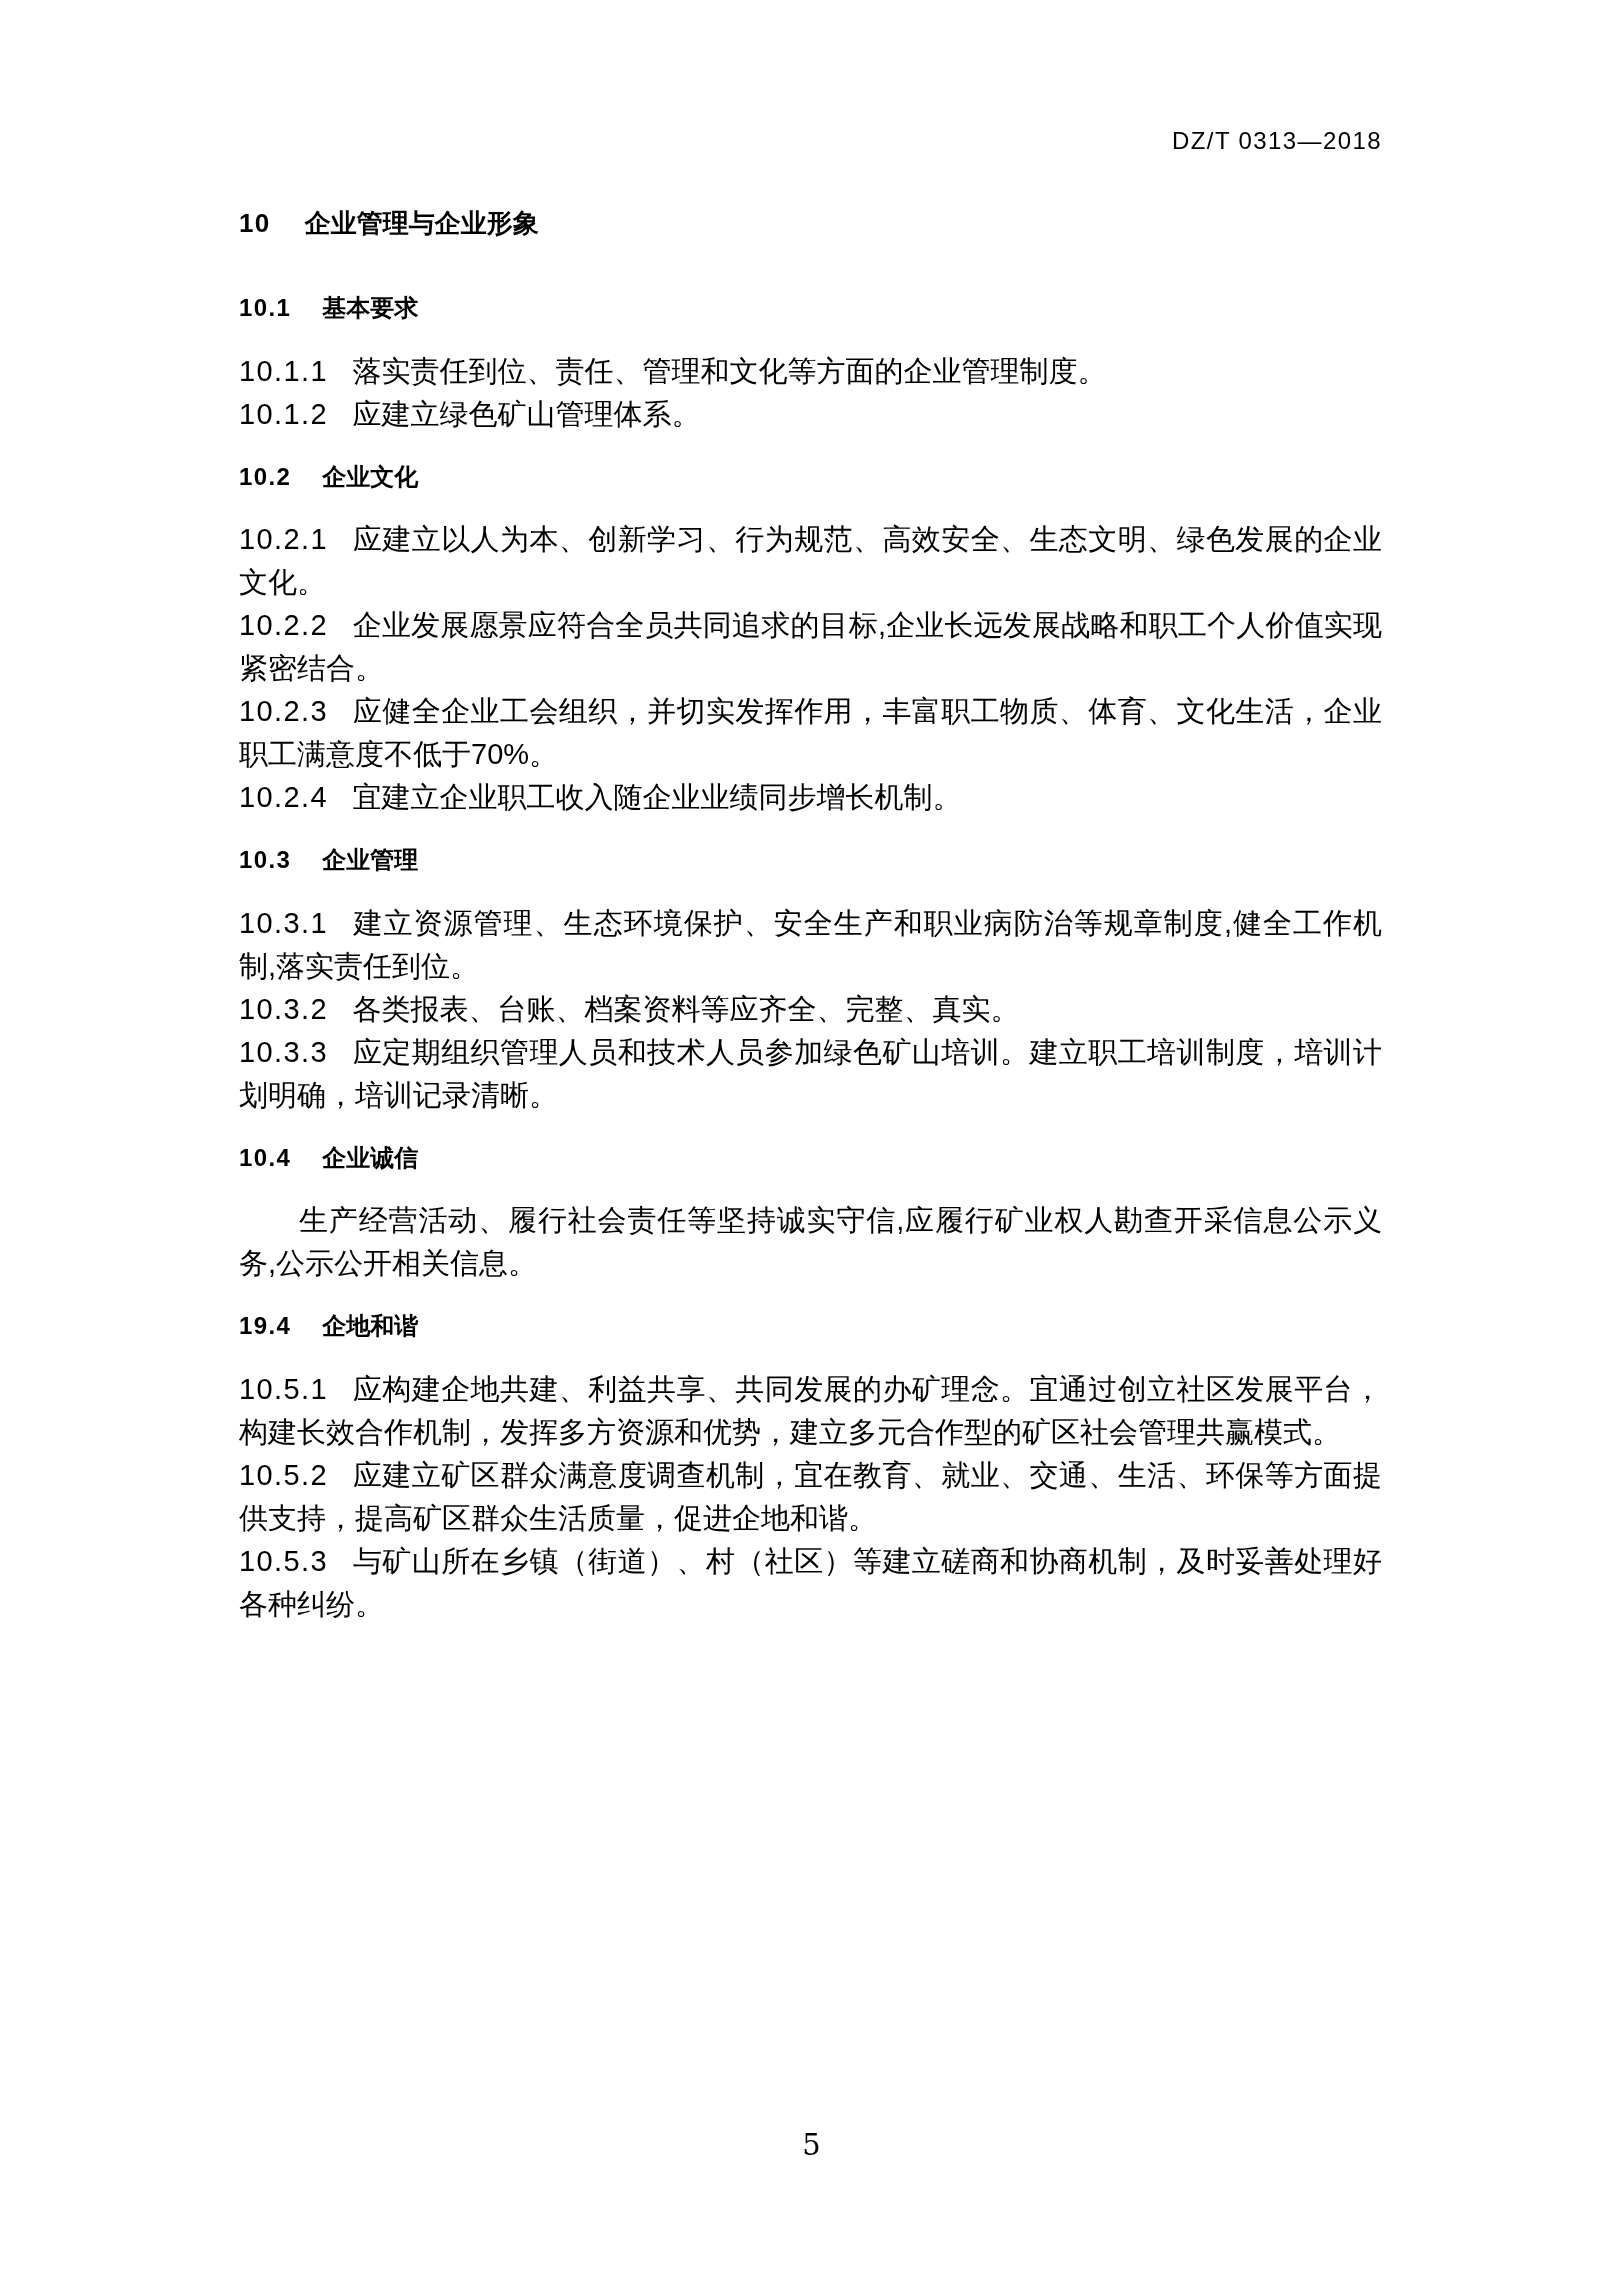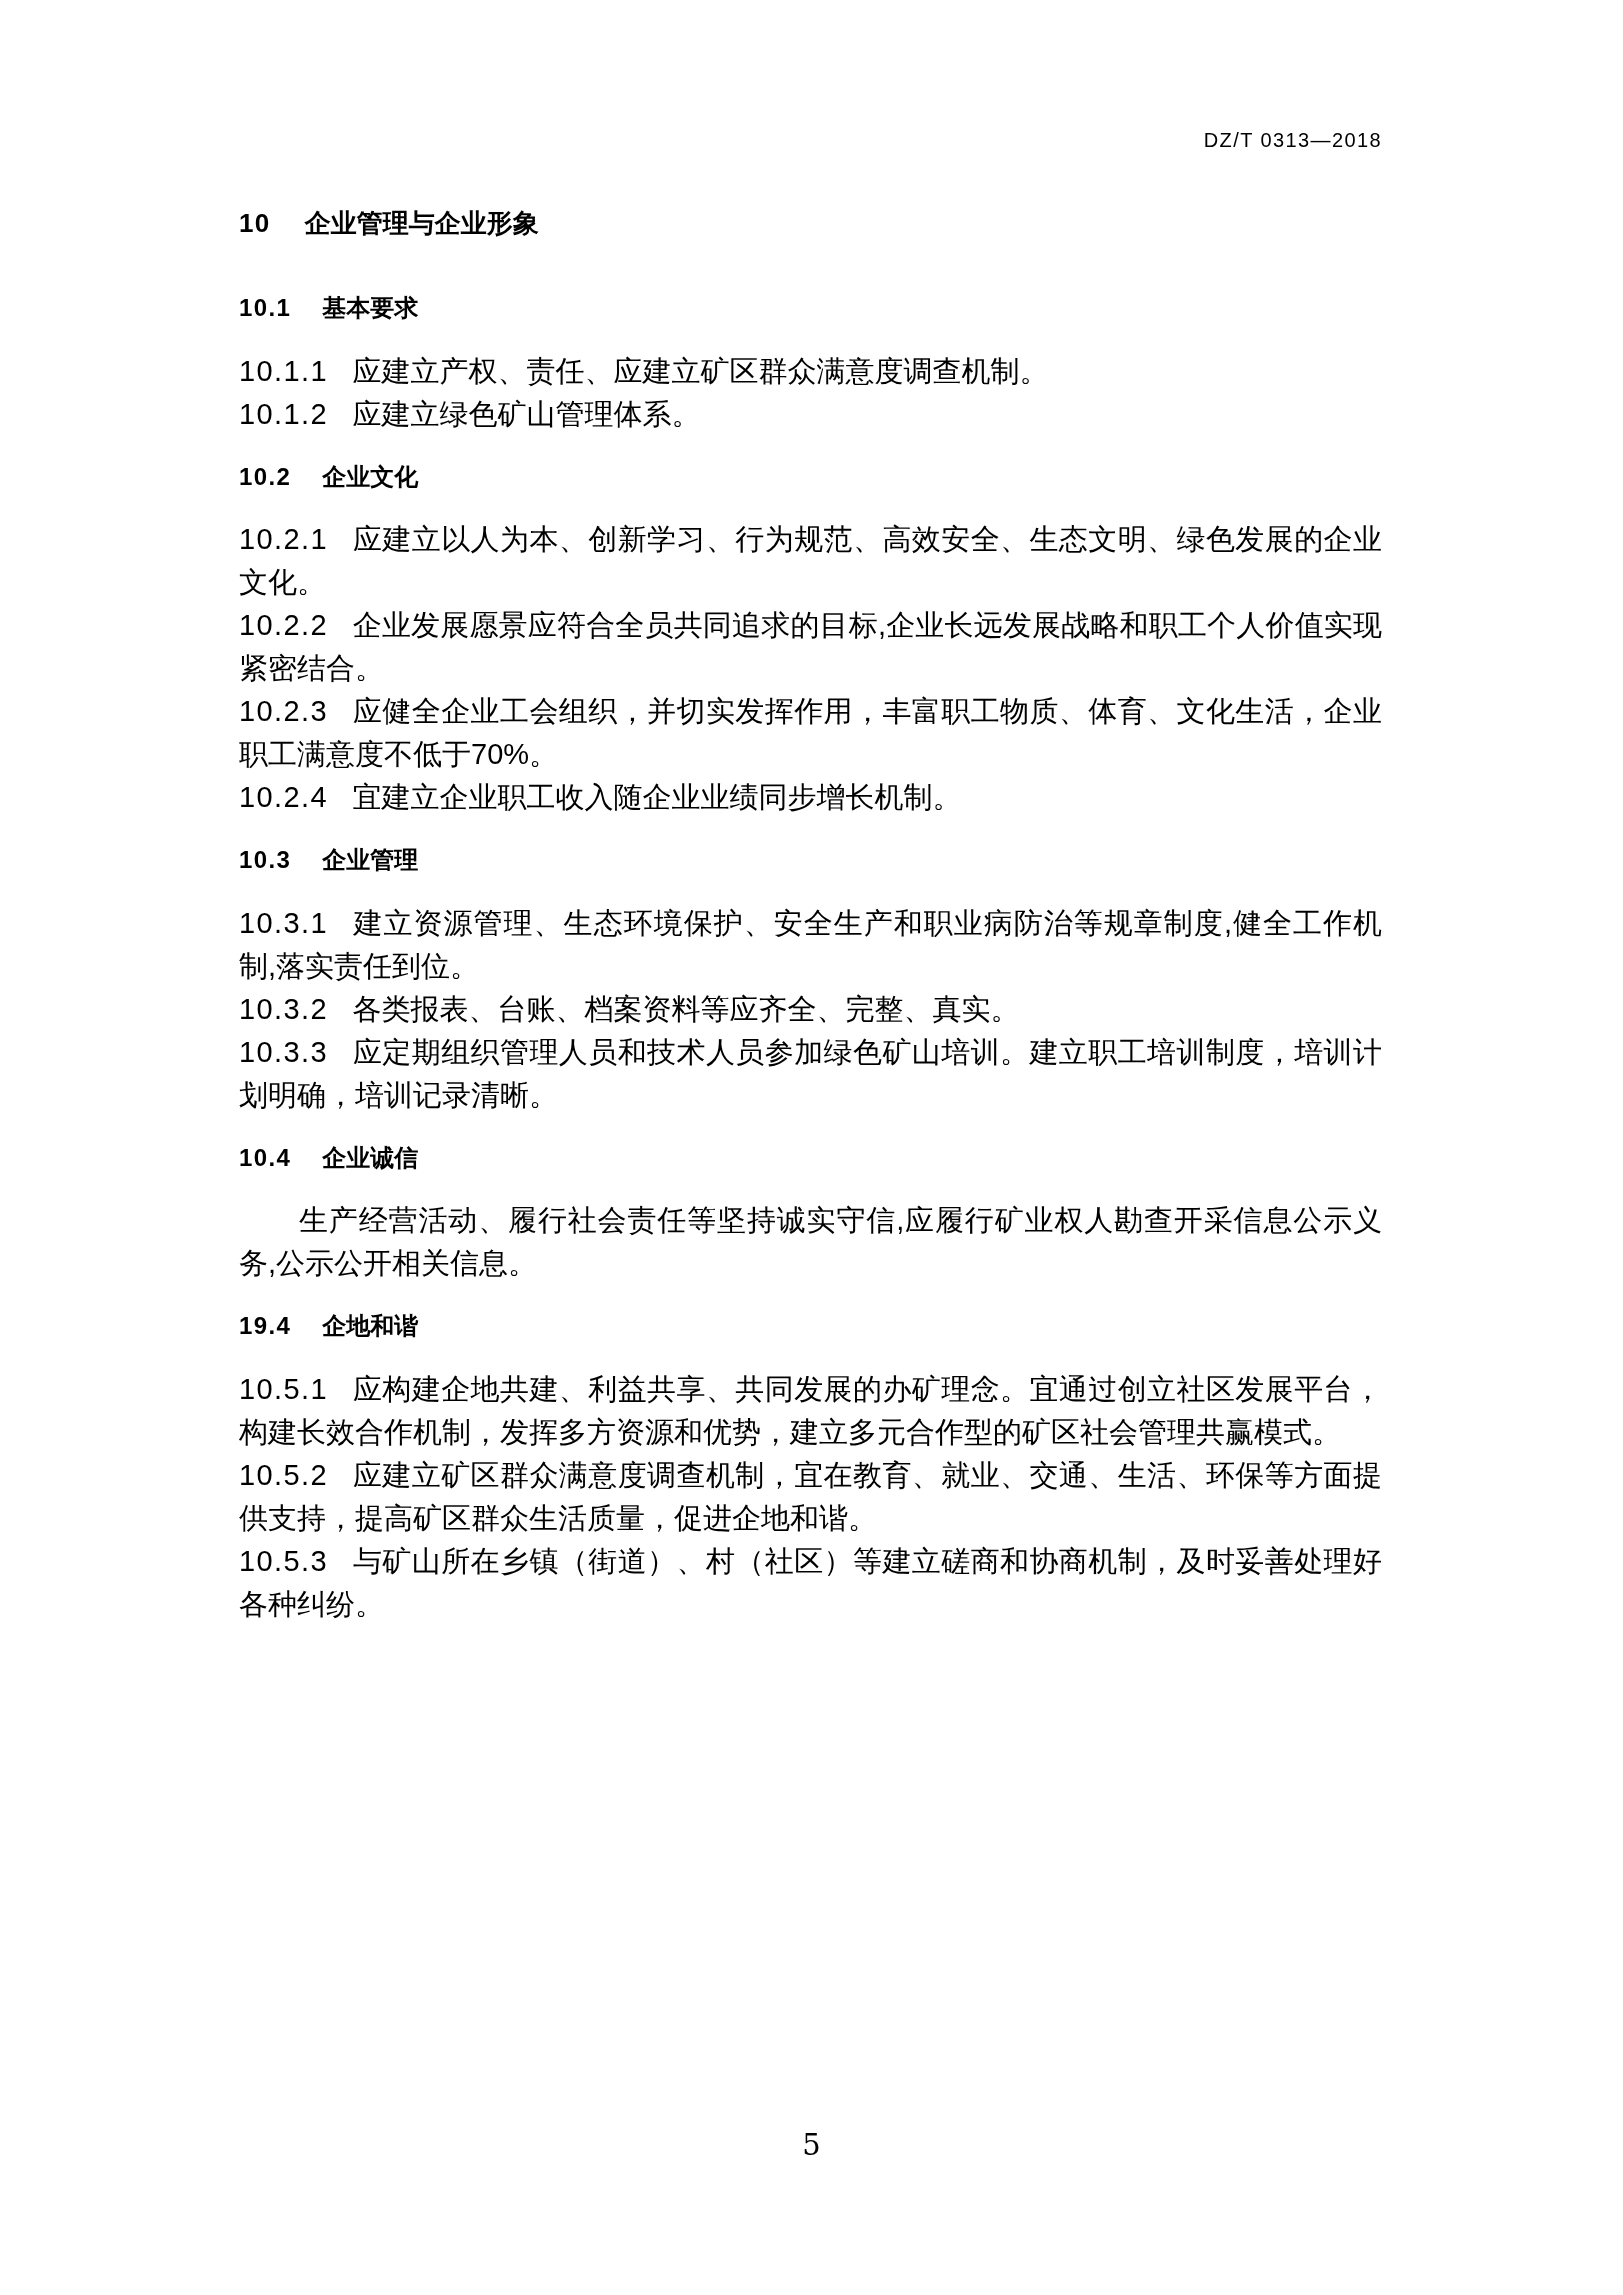--- a/index.html
+++ b/index.html
@@ -14,21 +14,21 @@
     background: #ffffff;
     color: #000000;
     font-family: "Liberation Sans", sans-serif;
     overflow: hidden;
   }
   .content {
     padding: 119px 241px 0 239px; 
   }
   .running-header {
     text-align: right;
-    font-size: 20px;
+    font-size: 24px;
     line-height: 43px;
     letter-spacing: 1.4px;
     white-space: nowrap;
   }
   .chapter {
     margin: 40px 0 41px 0;
     font-size: 26px;
     font-weight: bold;
     line-height: 43px;
   }
@@ -75,21 +75,21 @@
 <div class="page">
   <div class="content">
 
     <div class="running-header">
       <span>DZ/T 0313—2018</span>
     </div>
 
     <h1 class="chapter"><span class="num">10</span><span class="ttl">企业管理与企业形象</span></h1>
 
     <h2 class="section-heading"><span class="num">10.1</span><span class="ttl">基本要求</span></h2>
-    <p class="clause"><span class="cnum">10.1.1</span><span class="ctext">应建立产权、责任、应建立矿区群众满意度调查机制。</span></p>
+    <p class="clause"><span class="cnum">10.1.1</span><span class="ctext">落实责任到位、责任、管理和文化等方面的企业管理制度。</span></p>
     <p class="clause"><span class="cnum">10.1.2</span><span class="ctext">应建立绿色矿山管理体系。</span></p>
 
     <h2 class="section-heading"><span class="num">10.2</span><span class="ttl">企业文化</span></h2>
     <p class="clause"><span class="cnum">10.2.1</span><span class="ctext">应建立以人为本、创新学习、行为规范、高效安全、生态文明、绿色发展的企业文化。</span></p>
     <p class="clause"><span class="cnum">10.2.2</span><span class="ctext">企业发展愿景应符合全员共同追求的目标,企业长远发展战略和职工个人价值实现紧密结合。</span></p>
     <p class="clause"><span class="cnum">10.2.3</span><span class="ctext">应健全企业工会组织，并切实发挥作用，丰富职工物质、体育、文化生活，企业职工满意度不低于70%。</span></p>
     <p class="clause"><span class="cnum">10.2.4</span><span class="ctext">宜建立企业职工收入随企业业绩同步增长机制。</span></p>
 
     <h2 class="section-heading"><span class="num">10.3</span><span class="ttl">企业管理</span></h2>
     <p class="clause"><span class="cnum">10.3.1</span><span class="ctext">建立资源管理、生态环境保护、安全生产和职业病防治等规章制度,健全工作机制,落实责任到位。</span></p>

